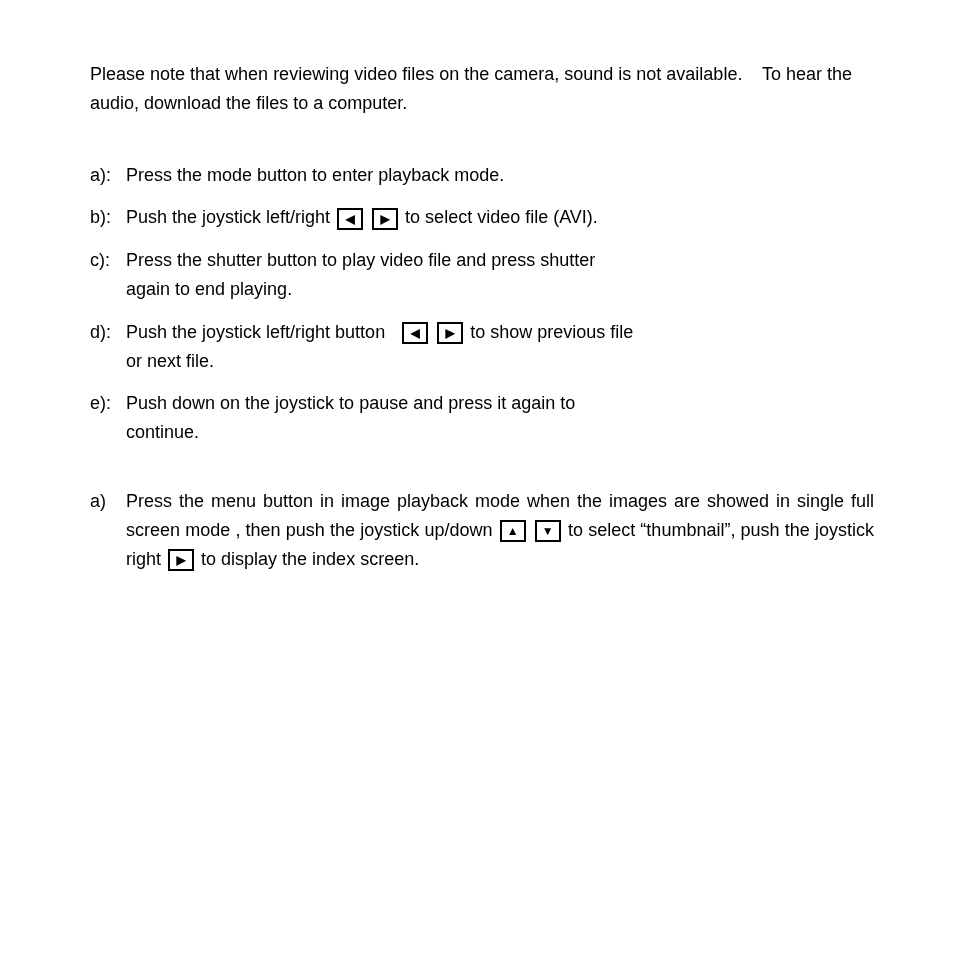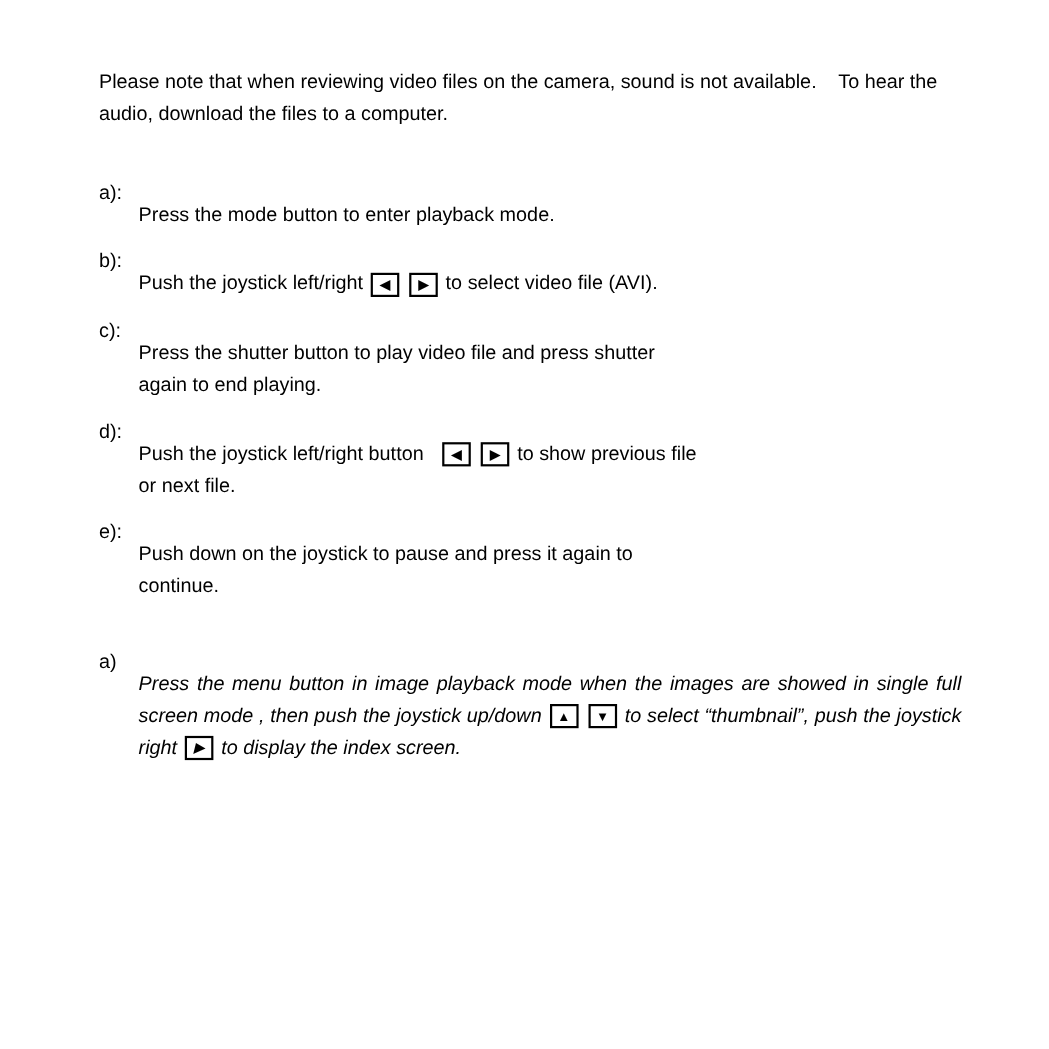--- a/index.html
+++ b/index.html
@@ -35,21 +35,20 @@
     }
 
     .step-label {
       min-width: 36px;
       flex-shrink: 0;
     }
 
     .step-content {
       flex: 1;
       text-align: justify;
-      margin-top: 20px;
     }
 
     .icon-btn {
       display: inline-block;
       border: 2px solid #000;
       width: 26px;
       height: 22px;
       text-align: center;
       line-height: 18px;
       font-size: 12px;
@@ -61,21 +60,20 @@
     .section-divider {
       margin: 40px 0;
     }
 
     .section-b {
       margin-top: 40px;
     }
 
     .section-b .step-content {
       text-align: justify;
-      font-style: italic;
     }
 
     .multi-line-step {
       display: flex;
       margin-bottom: 14px;
       line-height: 1.6;
     }
 
     .multi-line-step .step-label {
       min-width: 36px;

